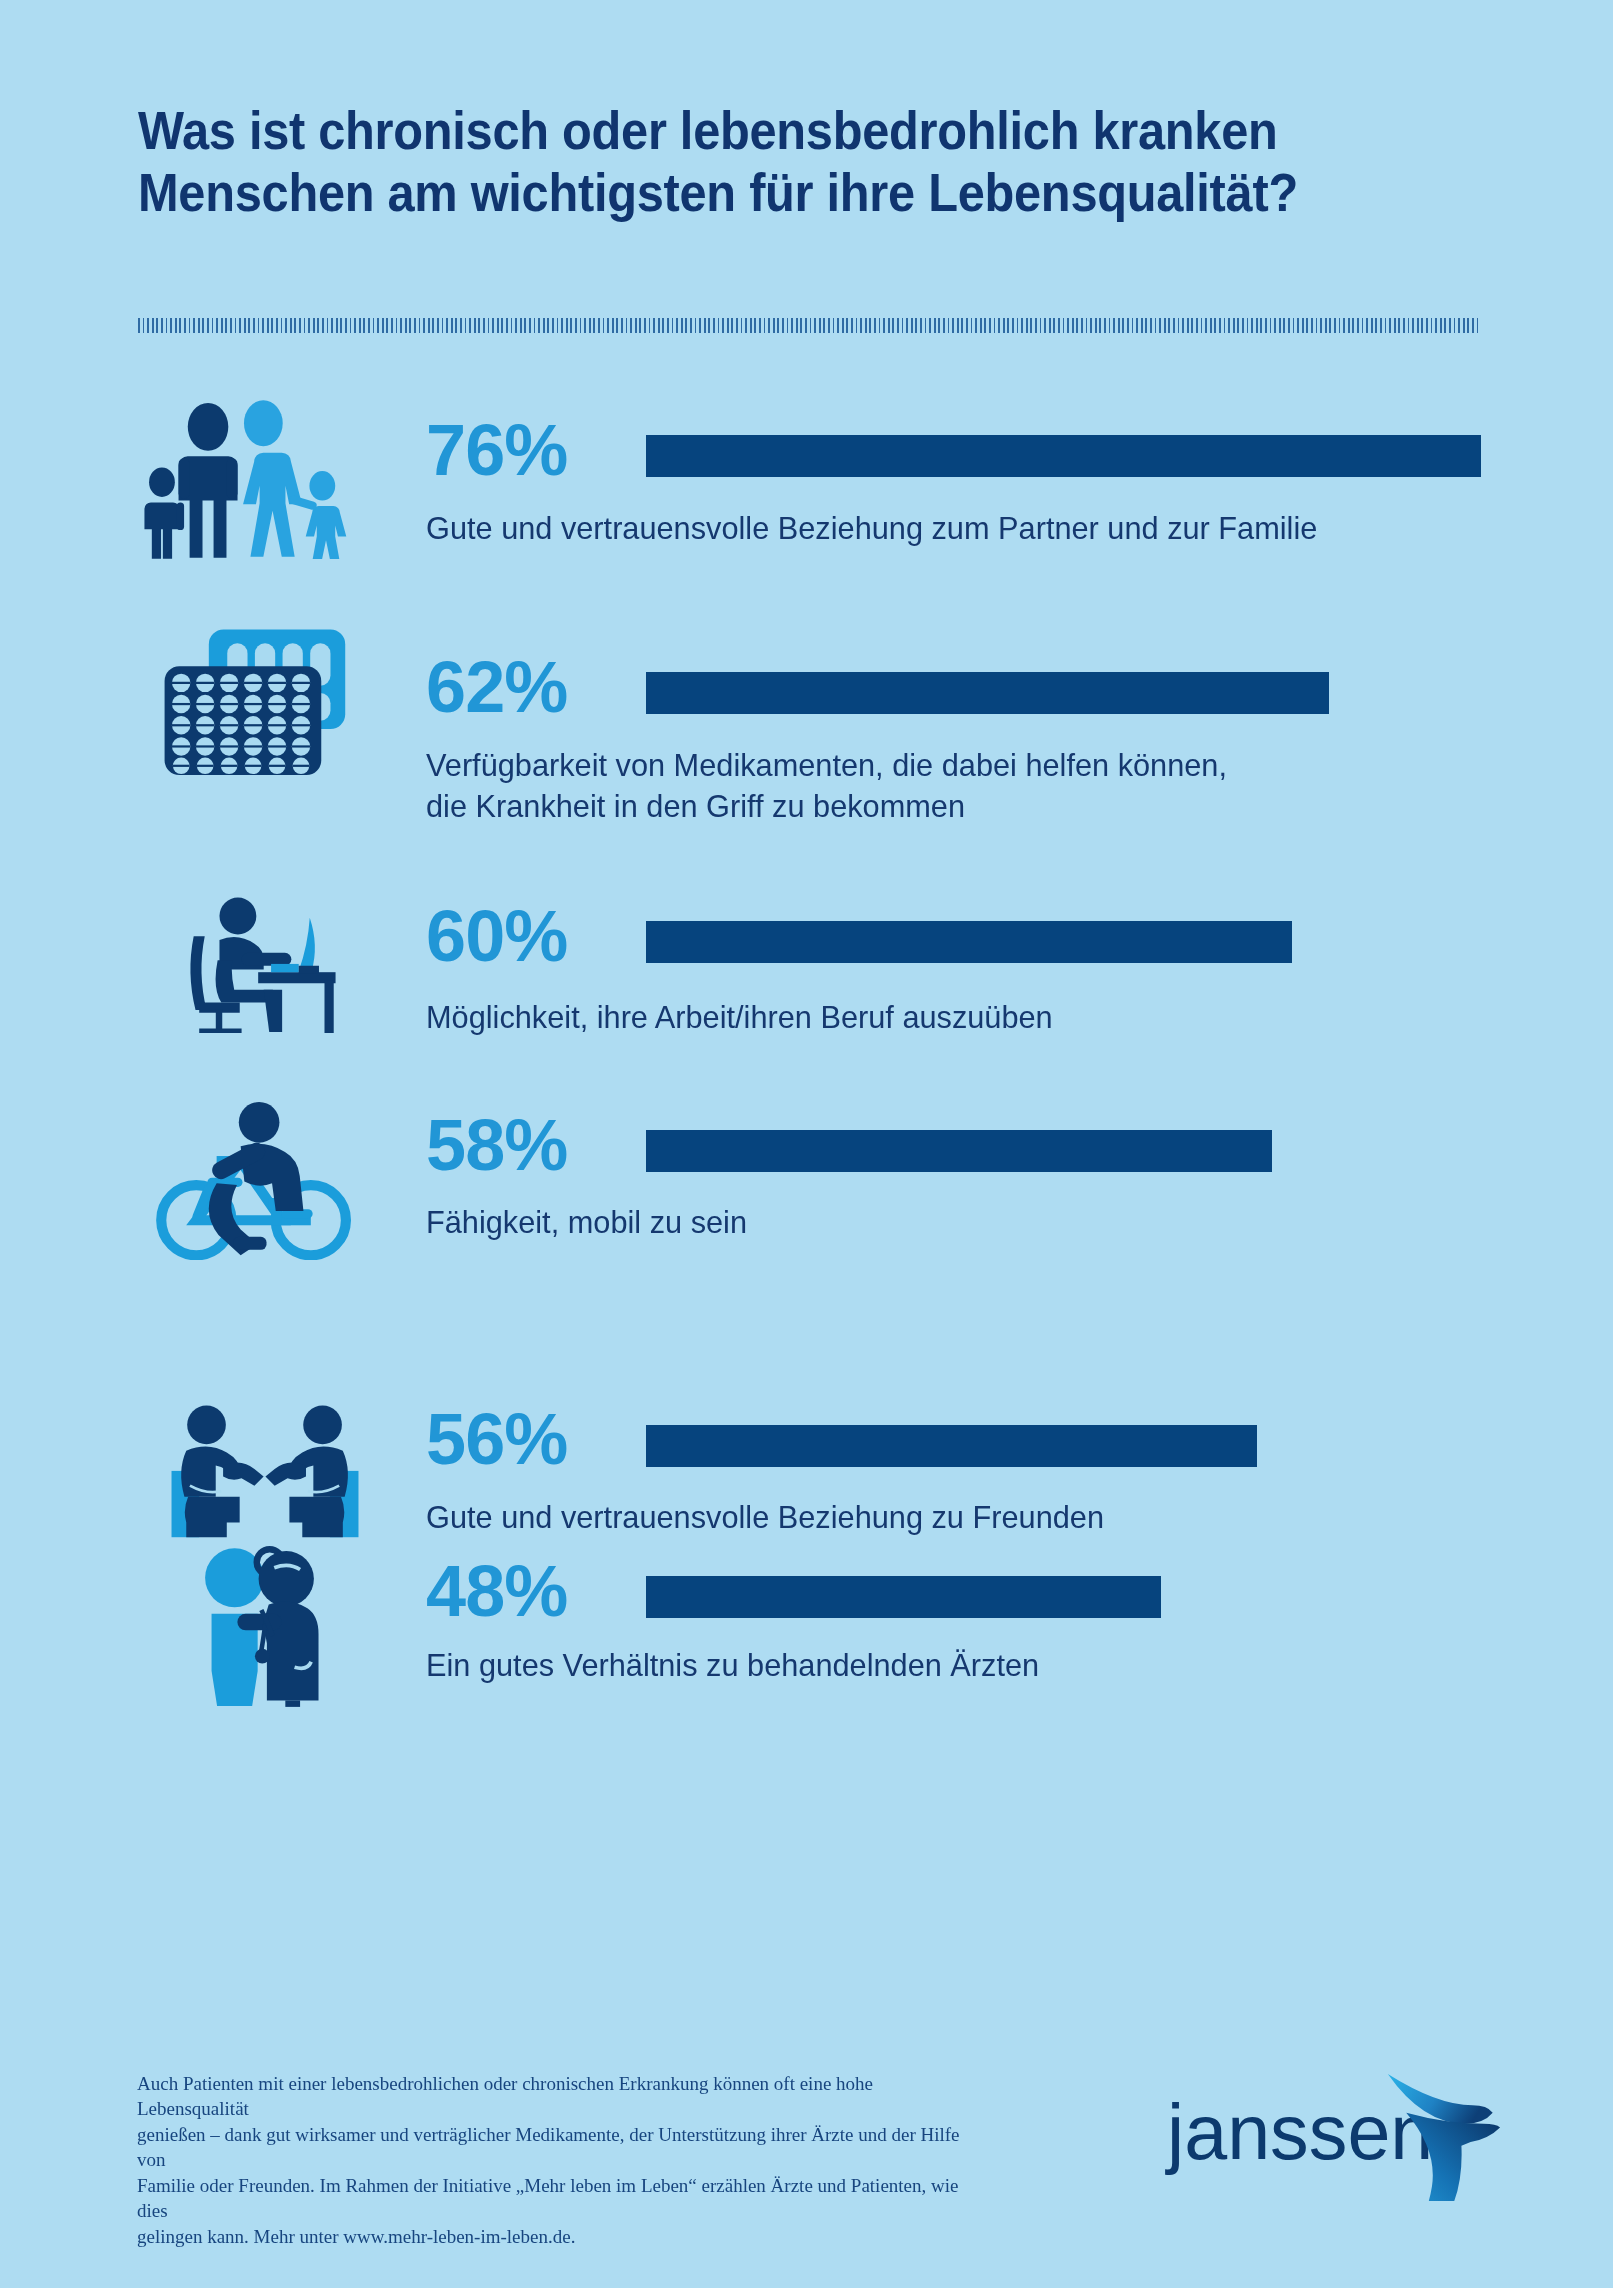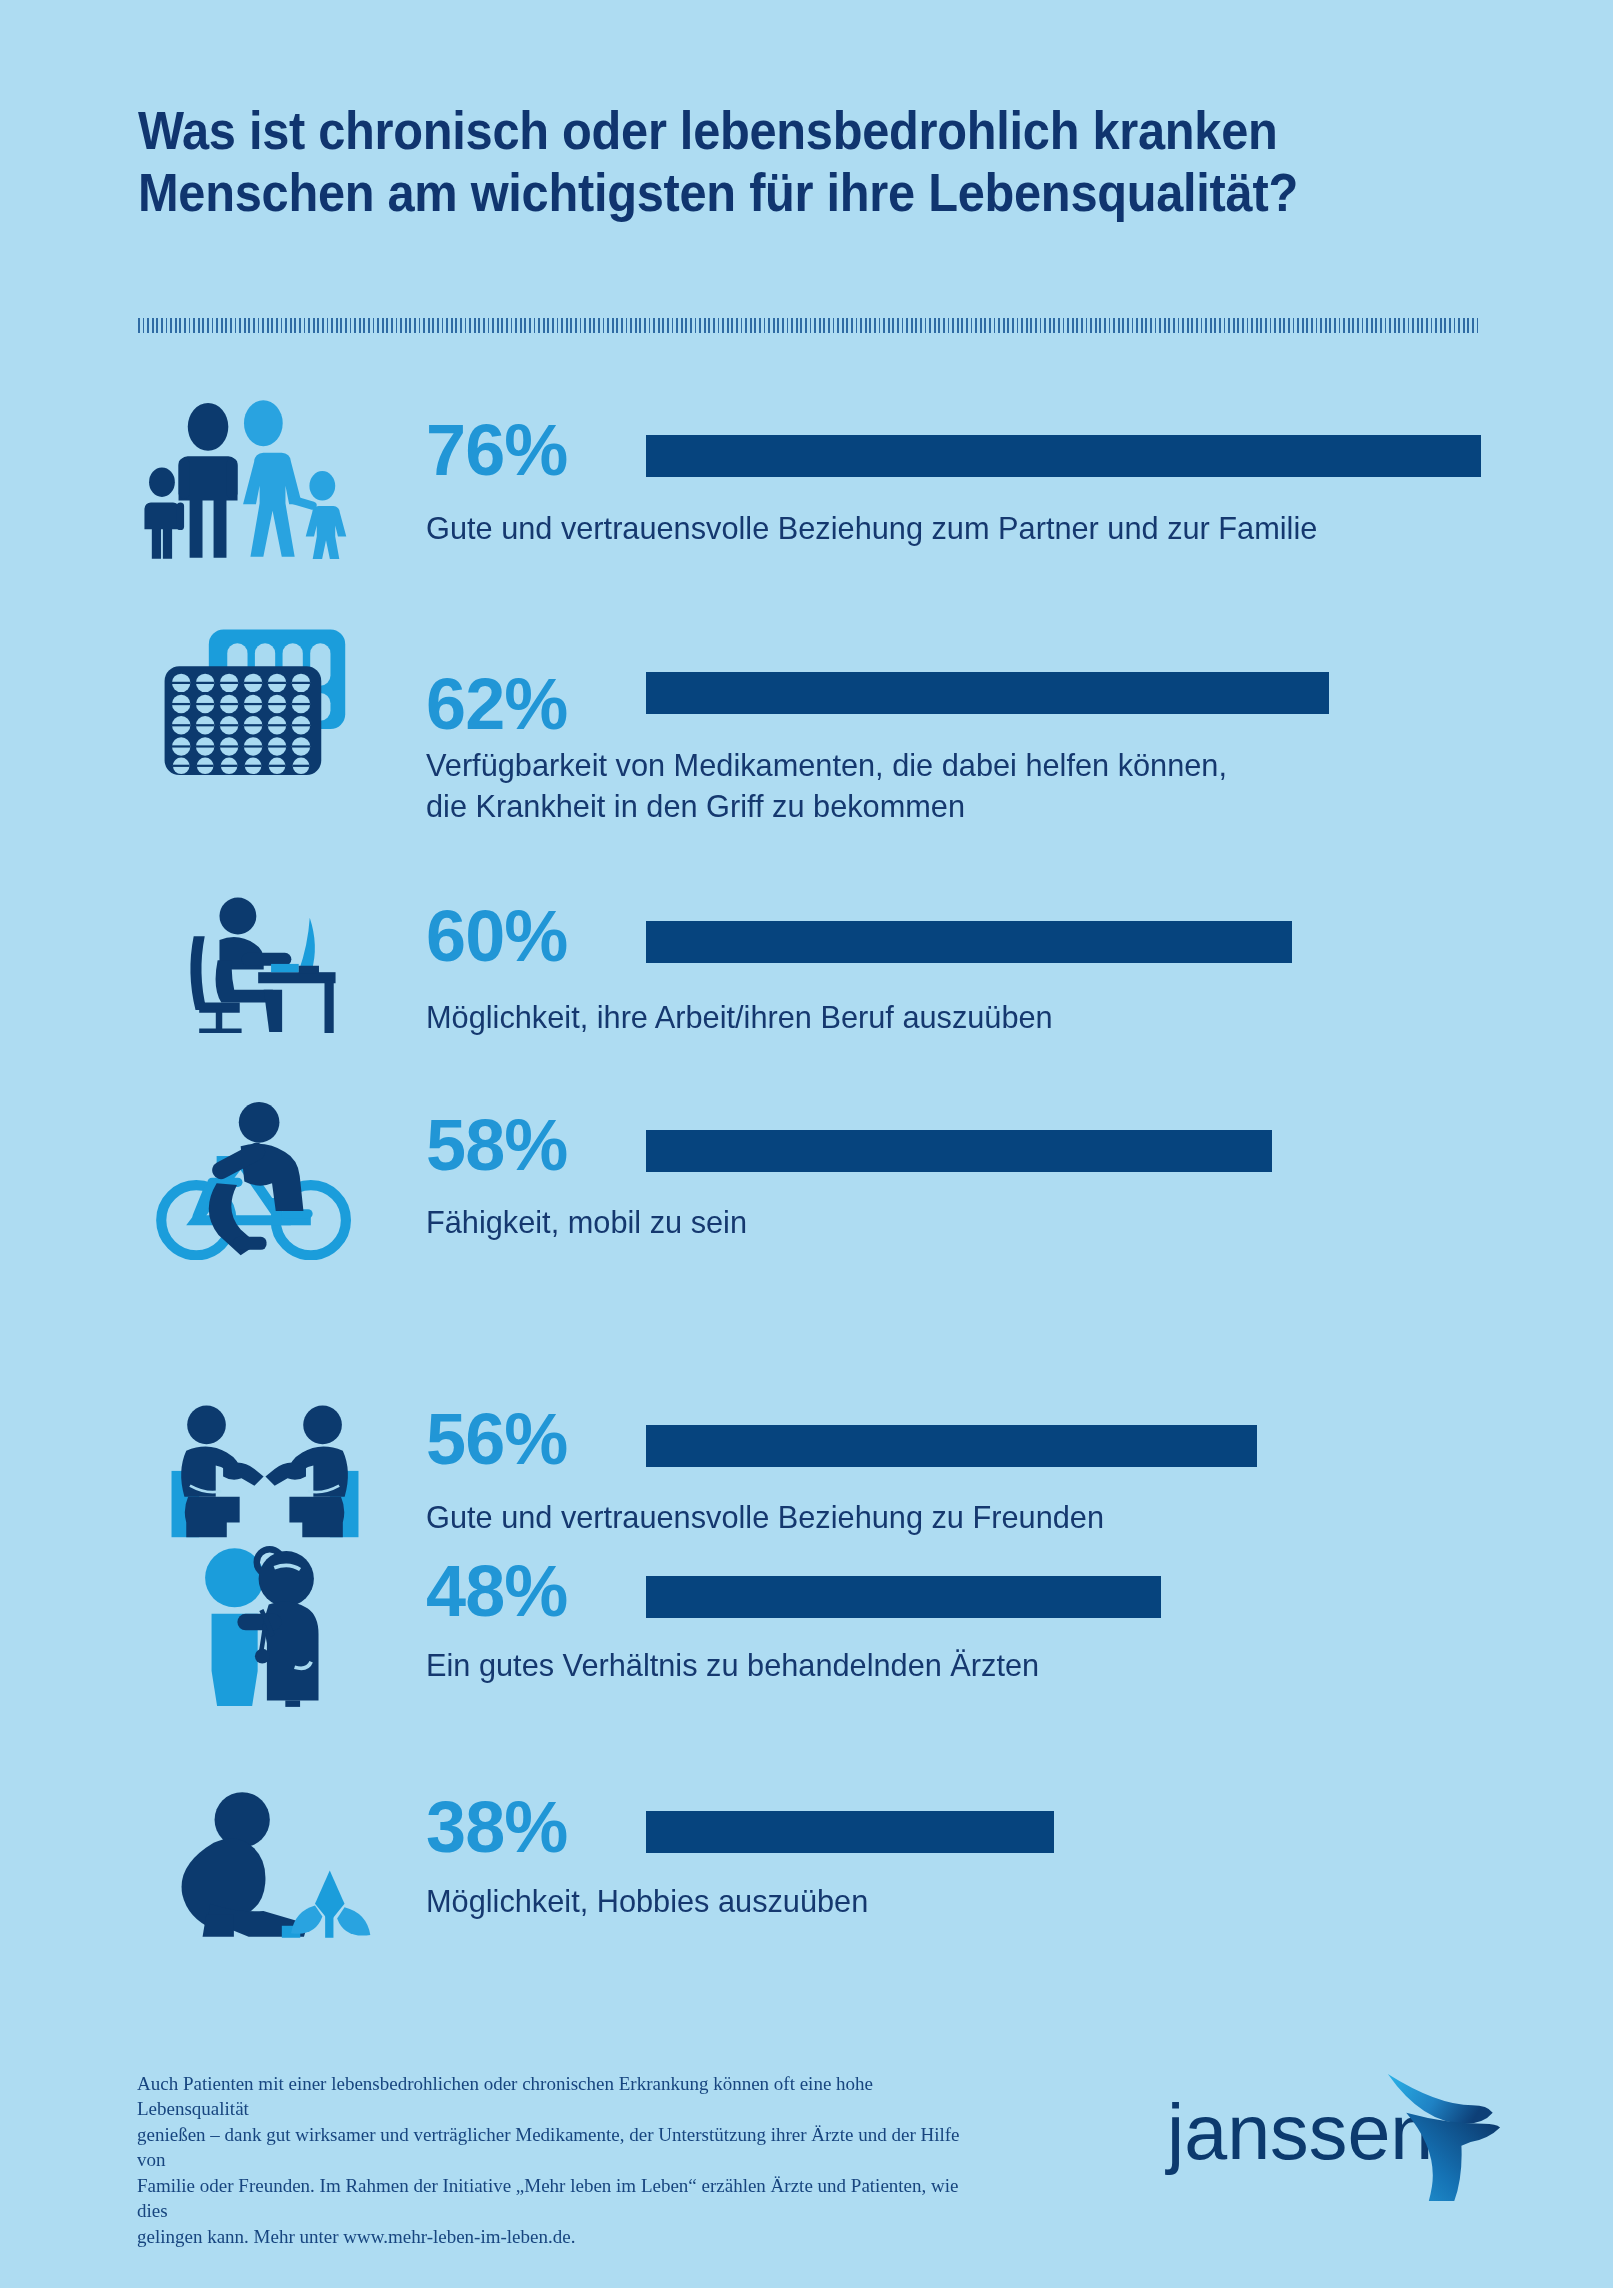--- a/index.html
+++ b/index.html
@@ -211,21 +211,21 @@
             <line x1="156" y1="139" x2="176" y2="139"></line>
           <line x1="27" y1="160" x2="45" y2="160"></line>
             <line x1="53" y1="160" x2="71" y2="160"></line>
             <line x1="79" y1="160" x2="97" y2="160"></line>
           <line x1="105" y1="160" x2="123" y2="160"></line>
             <line x1="131" y1="160" x2="149" y2="160"></line>
             <line x1="157" y1="160" x2="175" y2="160"></line>
         </g>
       </svg>
     </div>
-    <div class="pct" style="top:50px">62%</div>
+    <div class="pct" style="top:33px">62%</div>
     <div class="bar" style="top:54px;width:683px"></div>
     <div class="label" style="top:127px">Verfügbarkeit von Medikamenten, die dabei helfen können,
 die Krankheit in den Griff zu bekommen</div>
   </div>
 
   <div class="row" style="top:881px;height:185px">
     <div class="icon-box" style="top:0px;left:162px;width:208px;height:152px">
       <svg viewBox="0 0 225 165" xmlns="http://www.w3.org/2000/svg">
 
         <path d="M34 60 q-8 40 2 80 h12 q-10 -40 -2 -80z" fill="#0c3a6e"></path>
@@ -328,40 +328,20 @@
         <path d="M104 94 q-4 28 -6 40" fill="none" stroke="#0c3a6e" stroke-width="5"></path>
         <circle cx="99" cy="140" r="8" fill="#0c3a6e"></circle>
         <path d="M98 90 q8 16 12 28" fill="none" stroke="#0c3a6e" stroke-width="5"></path>
       </svg>
     </div>
     <div class="pct" style="top:28px">48%</div>
     <div class="bar" style="top:49px;width:515px"></div>
     <div class="label" style="top:118px">Ein gutes Verhältnis zu behandelnden Ärzten</div>
   </div>
 
-  <div class="row" style="top:1767px;height:185px">
-    <div class="icon-box" style="top:0px;left:162px;width:212px;height:171px">
-      <svg viewBox="0 0 230 185" xmlns="http://www.w3.org/2000/svg">
-
-        <circle cx="87" cy="57" r="30" fill="#0c3a6e"></circle>
-        <path d="M56 82 q26 -12 44 6 q14 14 12 38 q-2 24 -22 34 l-34 16 q-28 -12 -34 -38 q-6 -32 34 -56z" fill="#0c3a6e"></path>
-        <path d="M52 148 q30 10 58 8 l48 14 l-4 14 h-60 l-44 -18z" fill="#0c3a6e"></path>
-        <path d="M48 160 h30 v24 h-34z" fill="#0c3a6e"></path>
-        <rect x="130" y="172" width="20" height="13" fill="#1b9ddb"></rect>
-
-        <path d="M182 112 l16 36 l-16 20 l-16 -20z" fill="#1b9ddb"></path>
-        <path d="M166 150 q-22 6 -26 30 q26 4 34 -18z" fill="#29a3e0"></path>
-        <path d="M198 152 q24 6 28 30 q-28 4 -36 -18z" fill="#29a3e0"></path>
-        <rect x="177" y="158" width="9" height="27" fill="#1b9ddb"></rect>
-      </svg>
-    </div>
-    <div class="pct" style="top:24px">38%</div>
-    <div class="bar" style="top:44px;width:408px"></div>
-    <div class="label" style="top:114px">Möglichkeit, Hobbies auszuüben</div>
-  </div>
 
   <div class="footer">
     <p class="para2">Auch Patienten mit einer lebensbedrohlichen oder chronischen Erkrankung können oft eine hohe Lebensqualität
 genießen – dank gut wirksamer und verträglicher Medikamente, der Unterstützung ihrer Ärzte und der Hilfe von
 Familie oder Freunden. Im Rahmen der Initiative „Mehr leben im Leben“ erzählen Ärzte und Patienten, wie dies
 gelingen kann. Mehr unter www.mehr-leben-im-leben.de.</p>
   </div>
 
   <div class="logo">
     <svg viewBox="0 0 400 150" xmlns="http://www.w3.org/2000/svg">

